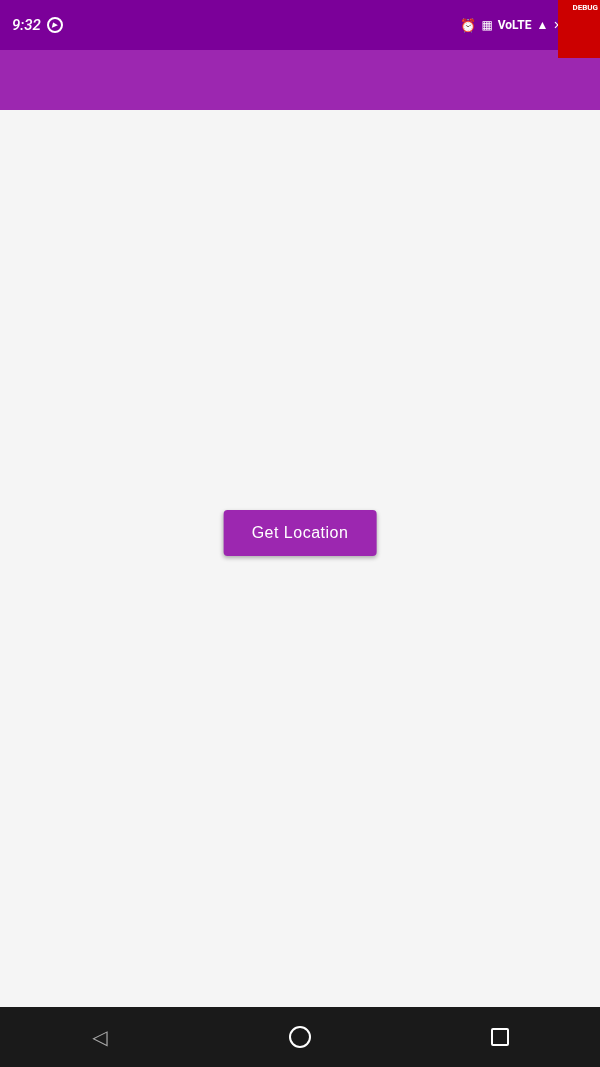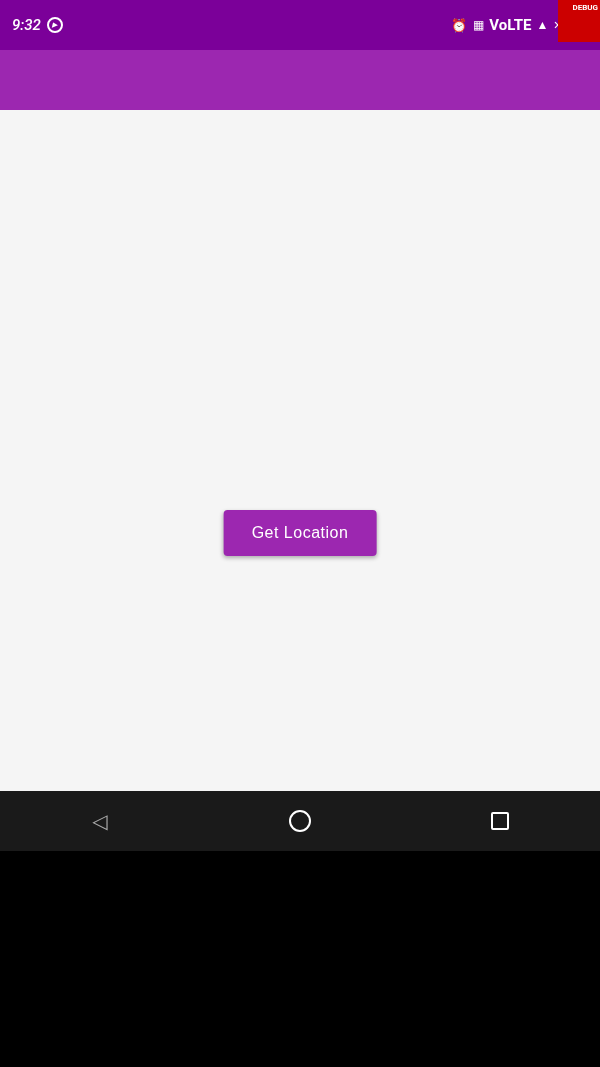--- a/index.html
+++ b/index.html
@@ -57,21 +57,21 @@
       position: absolute;
       top: 0;
       right: 0;
       background: #cc0000;
       color: #fff;
       font-size: 9px;
       font-weight: bold;
       padding: 2px 4px;
       transform: rotate(0deg);
       width: 42px;
-      height: 42px;
+      height: 58px;
       display: flex;
       align-items: flex-start;
       justify-content: flex-end;
       overflow: hidden;
     }
 
     .debug-badge::before {
       content: '';
       position: absolute;
       top: 0;
@@ -98,21 +98,21 @@
     
     .app-bar {
       width: 600px;
       height: 60px;
       background: #9C27B0;
     }
 
     
     .main-content {
       width: 600px;
-      height: 681px;
+      height: 897px;
       background: #F5F5F5;
       display: flex;
       align-items: center;
       justify-content: center;
       position: relative;
     }
 
     
     .get-location-btn {
       background: #9C27B0;
@@ -179,21 +179,21 @@
       <span style="color:#fff;font-size:7px;">▶</span>
     </span>
   </div>
 
   <div class="status-bar-icons">
 
     <span style="font-size:13px;">⏰</span>
 
     <span style="font-size:12px;">▦</span>
 
-    <span style="font-size:15px;font-weight:bold;">VoLTE</span>
+    <span style="font-size:12px;font-weight:bold;">VoLTE</span>
 
     <span style="font-size:12px;">▲</span>
 
     <span style="font-size:11px;">✕</span>
 
     <span style="font-size:11px;color:#fff;">51%</span>
   </div>
 
   <div class="debug-badge">
     <div class="debug-text">DEBUG</div>

